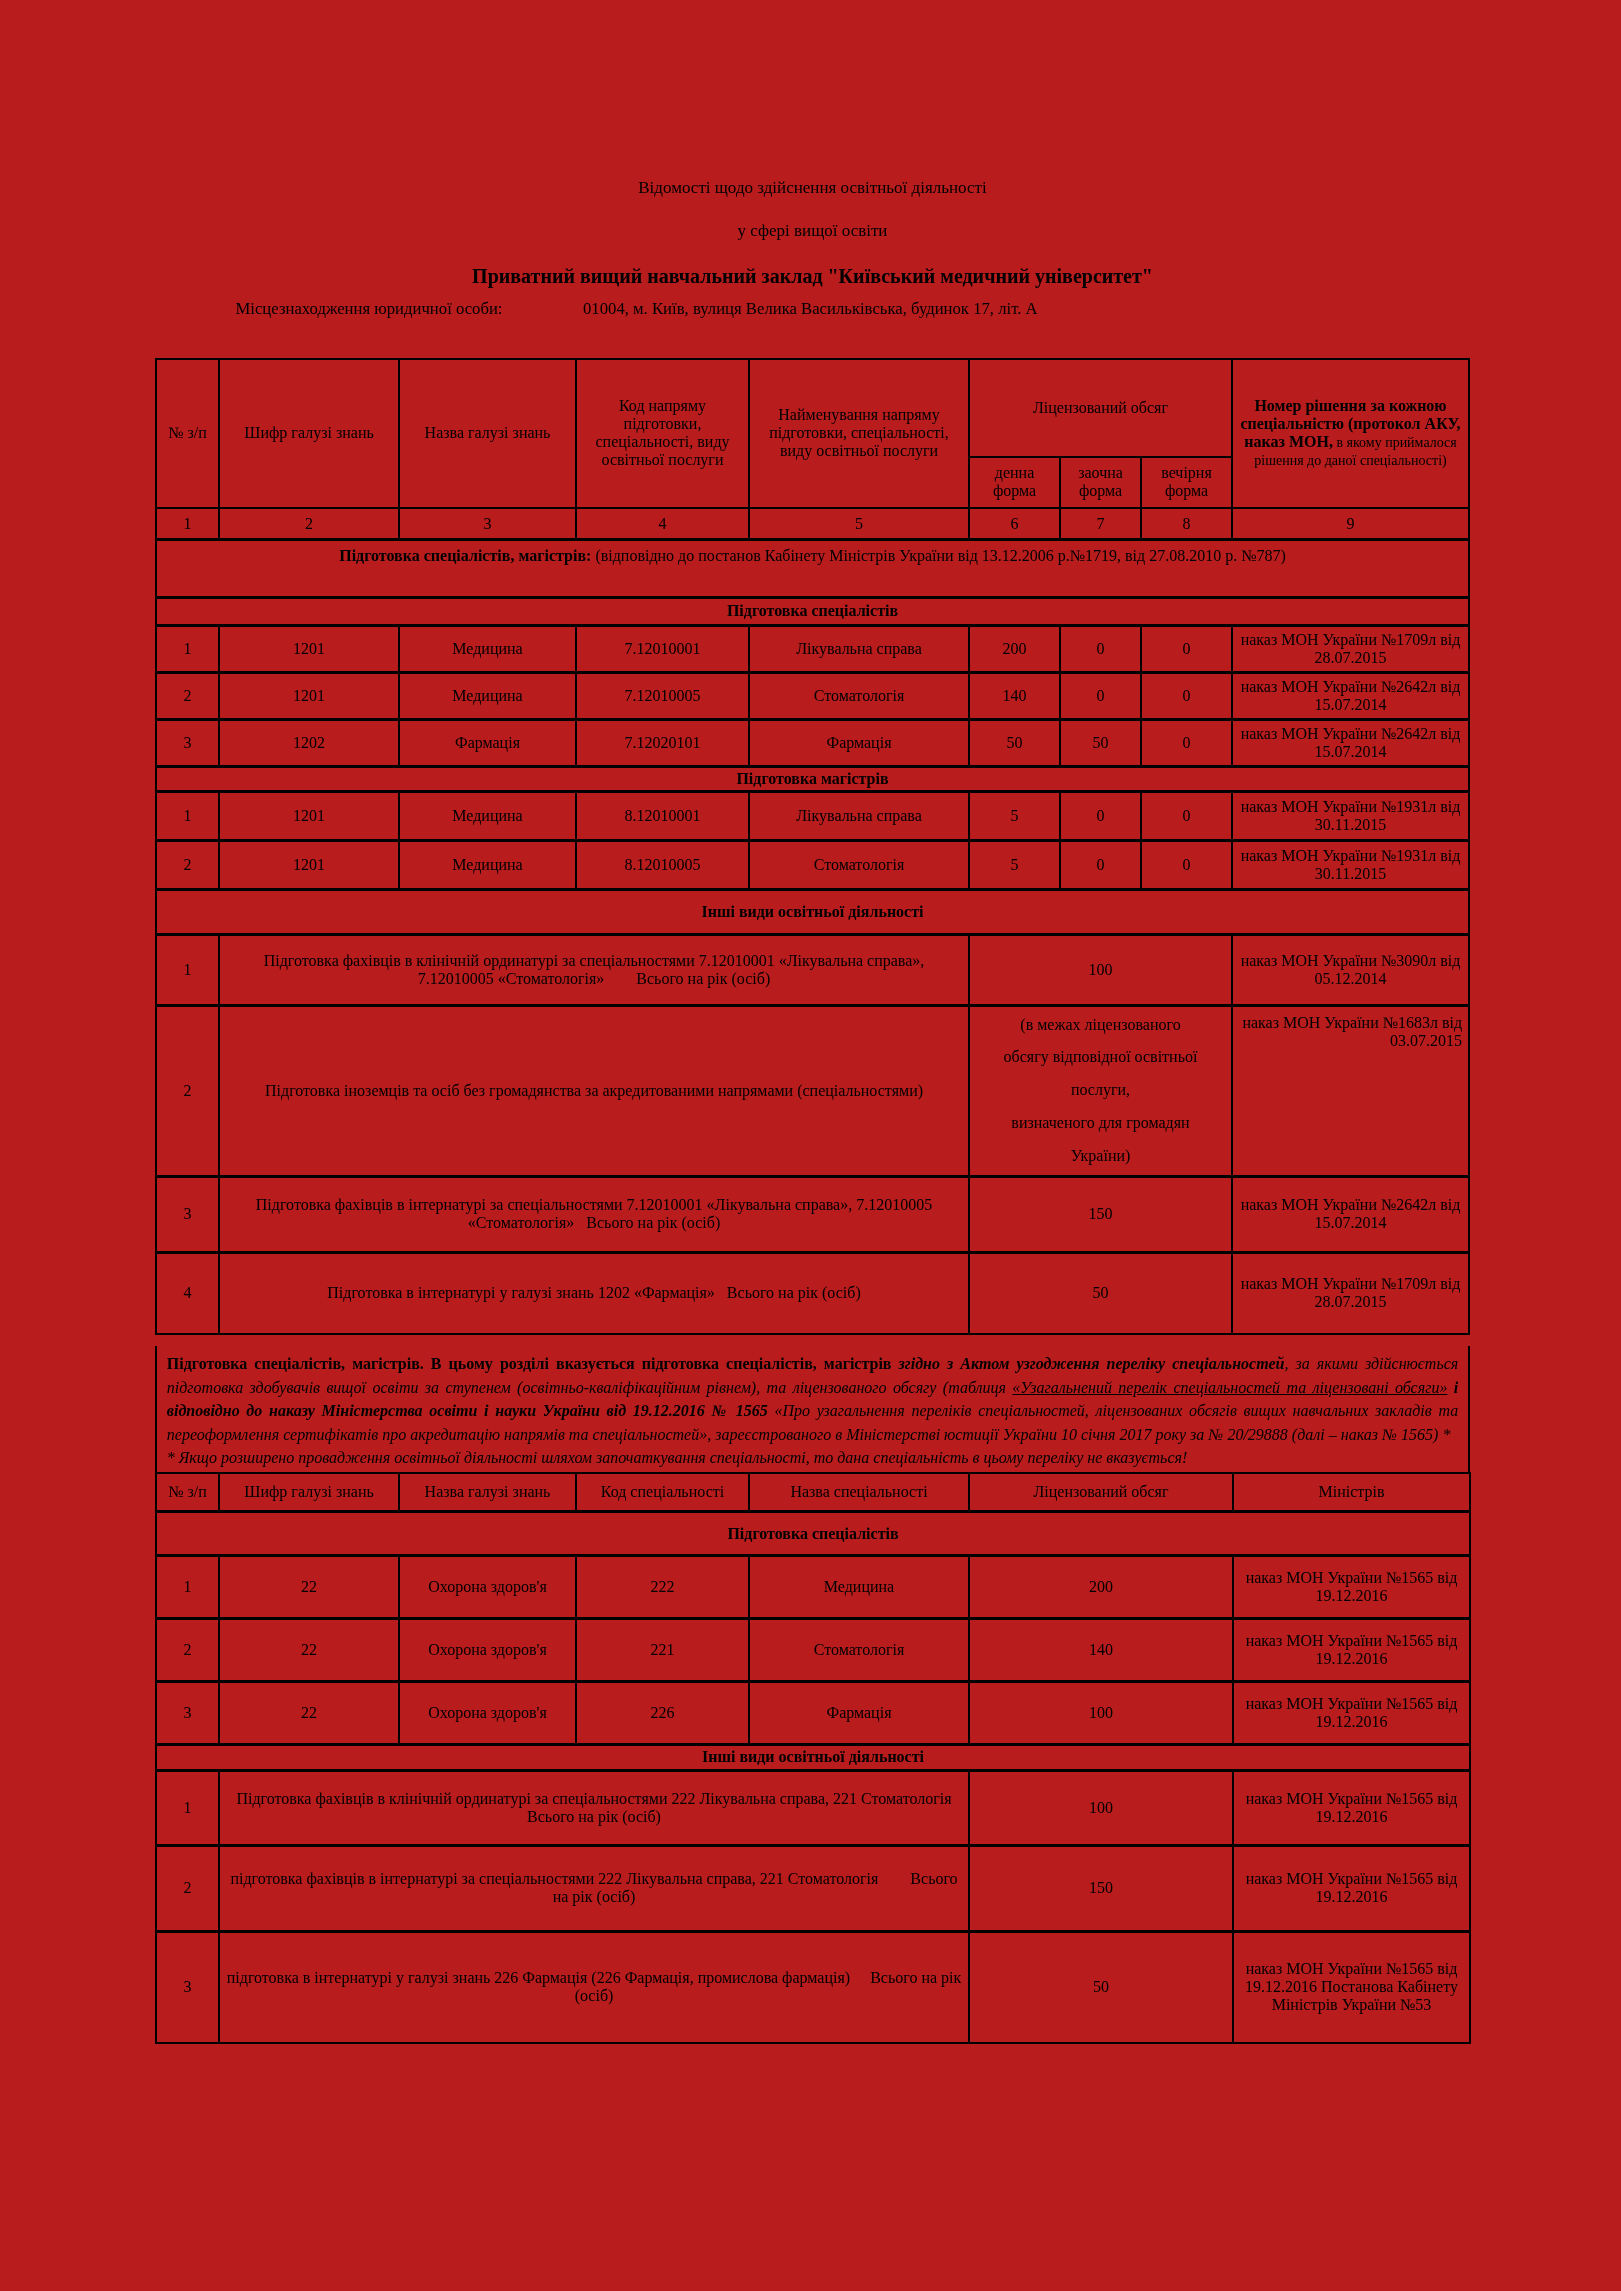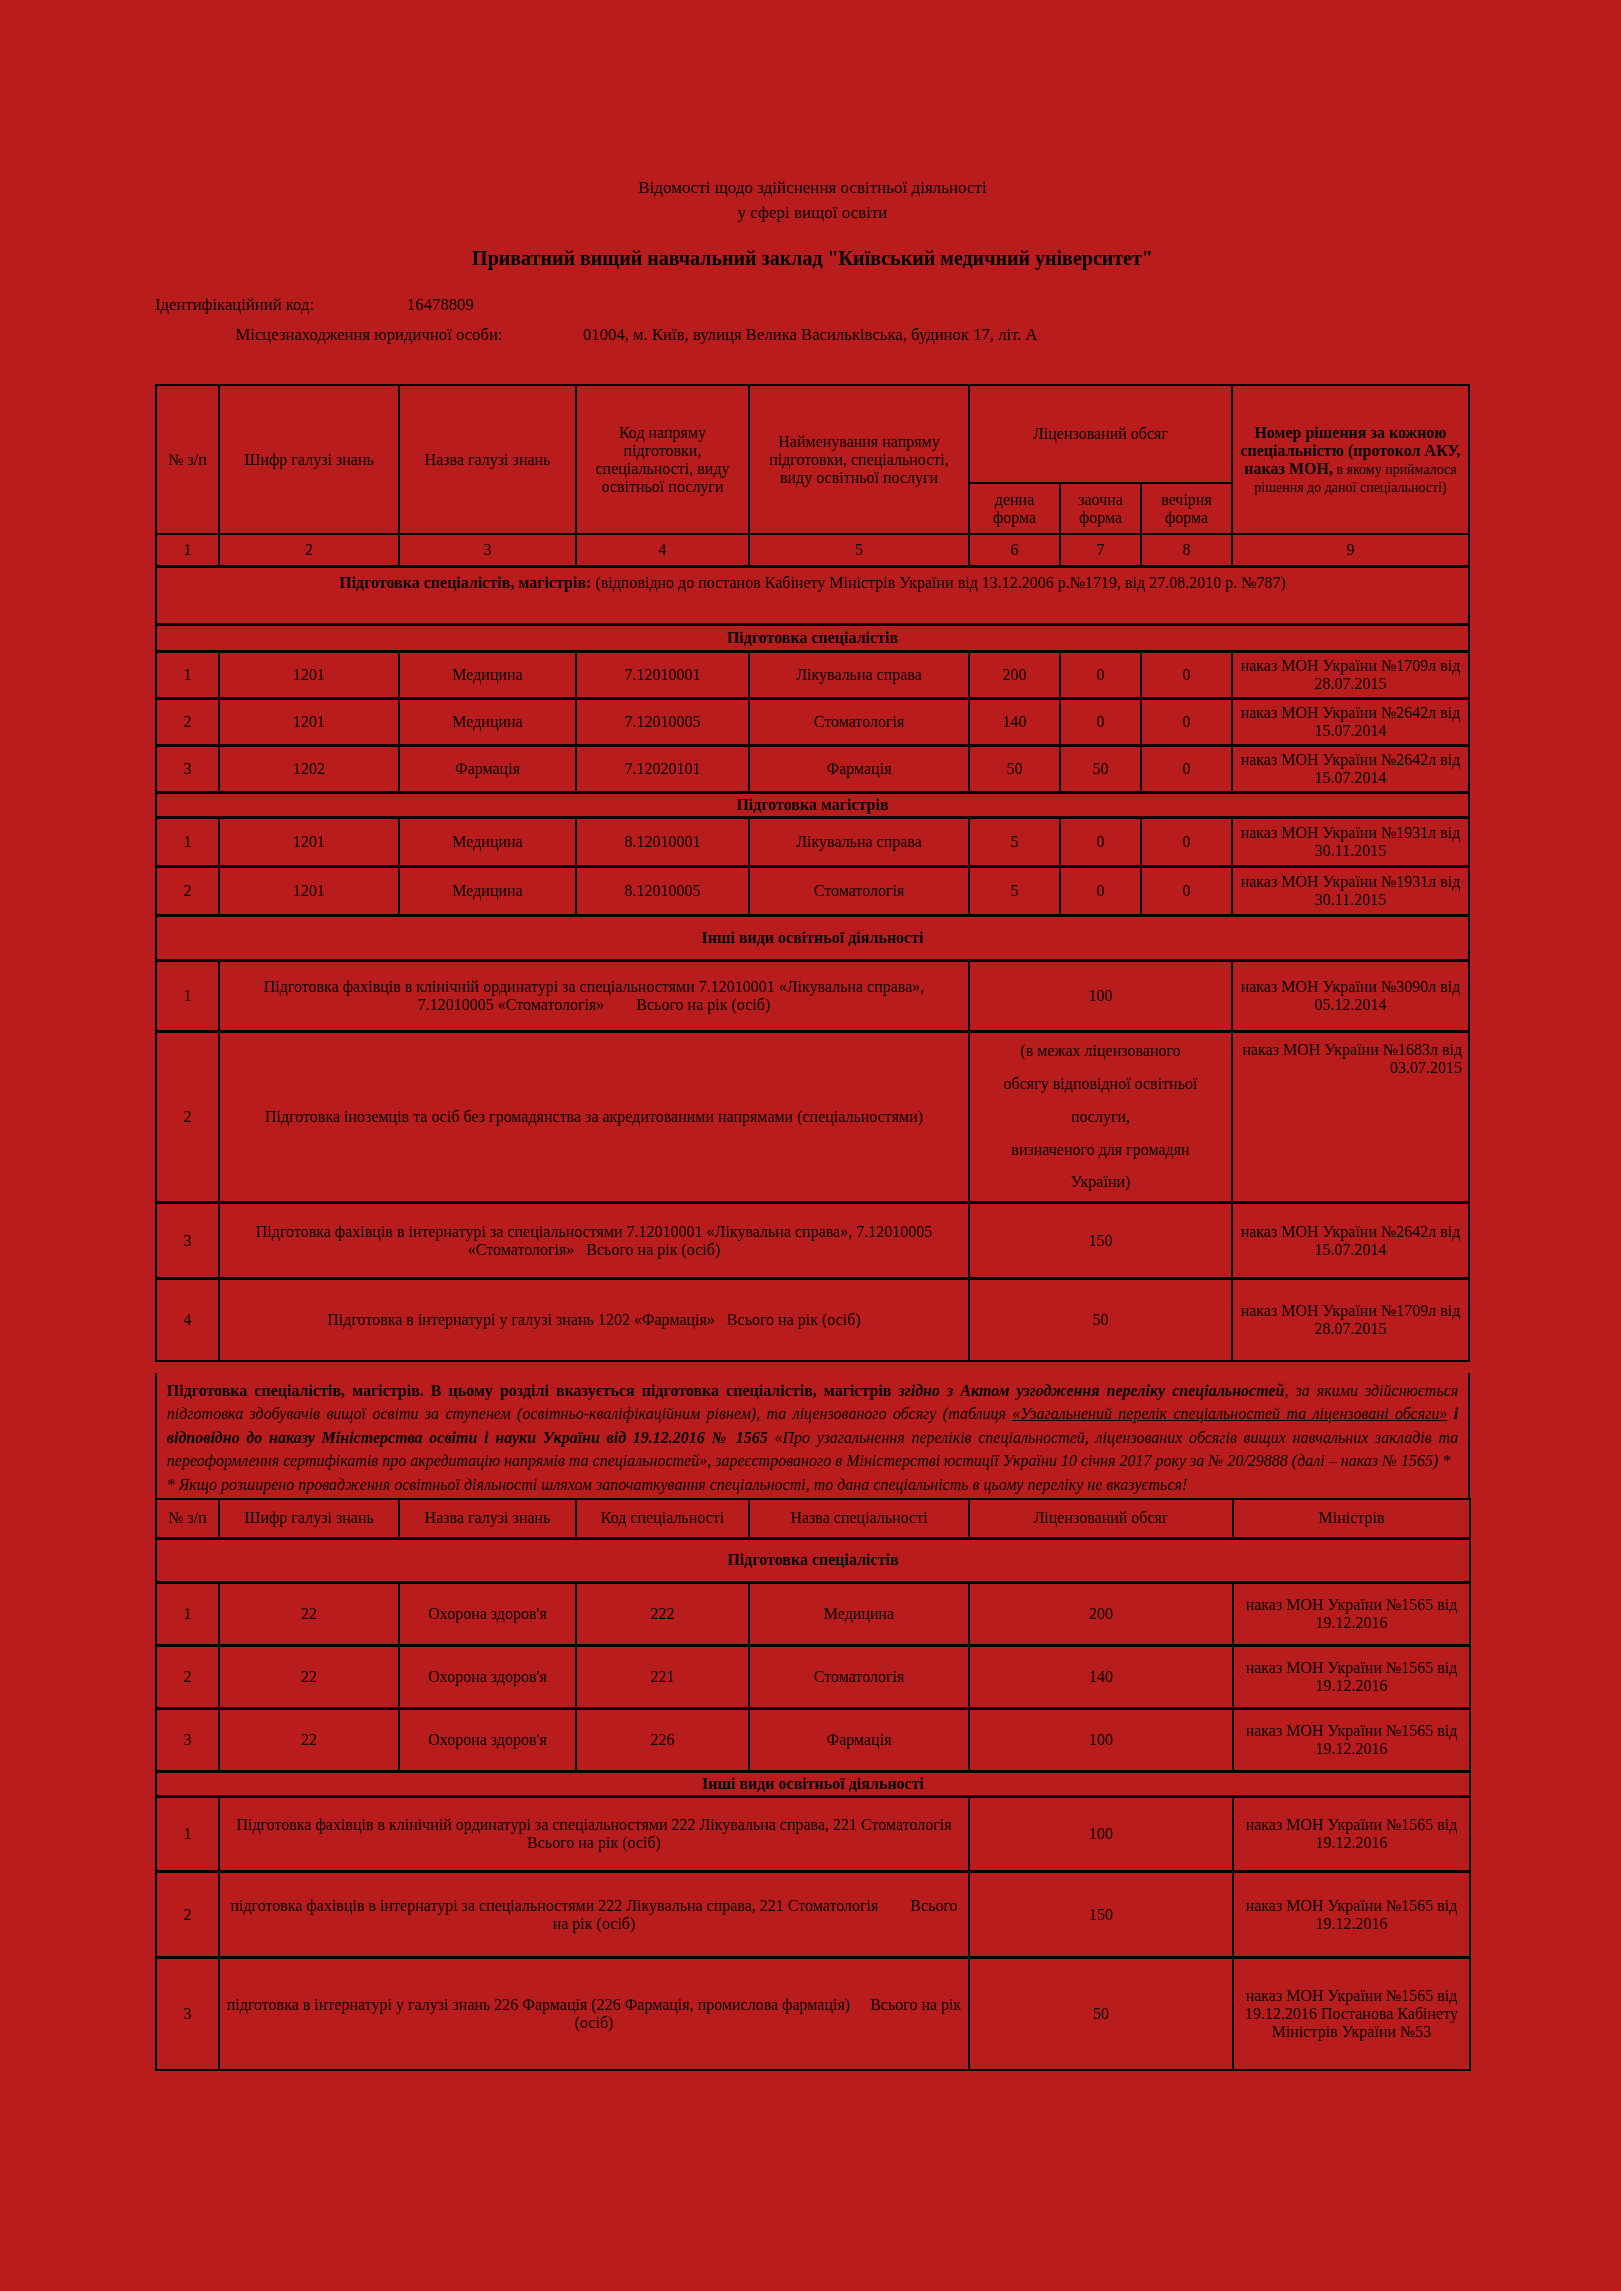--- a/index.html
+++ b/index.html
@@ -3,21 +3,21 @@
 <meta charset="utf-8">
 <style>
   * { margin:0; padding:0; box-sizing:border-box; }
   html,body { background:#888; }
   .page {
     width:1621px; height:2292px; background:#b91c1c; color:#000;
     font-family:"Liberation Serif", serif;
     position:relative; padding:178px 0 0 155px; overflow:hidden;
   }
   .doc-title { width:1315px; text-align:center; font-size:17px; }
-  .doc-title.second { margin-top:5px; }
+  .doc-title.second { margin-top:23px; }
   .univ { width:1315px; text-align:center; font-weight:bold; font-size:20px; margin-top:24px; }
   .info-row { font-size:16.7px; margin-top:24.5px; }
   .info-row.addr { margin-top:10.8px; }
   .info-label { display:inline-block; }
   .info-label.w1 { width:252px; }
   .info-label.w2 { width:428px;text-align:center; }
 
   table.t { border-collapse:collapse; table-layout:fixed; width:1315px; border:2.9px solid #000; }
   table.t1 { margin-top:39px; }
   table.t td { border:2px solid #000; text-align:center; vertical-align:middle;
@@ -52,23 +52,20 @@
 </style>
 </head>
 <body>
 
 <div class="page">
 
   <div class="doc-title">Відомості щодо здійснення освітньої діяльності</div>
   <div class="doc-title second">у сфері вищої освіти</div>
   <div class="univ">Приватний вищий навчальний заклад "Київський медичний університет"</div>
 
-  <div class="info-row">
-    <span class="info-label w1">Ідентифікаційний код:</span><span>16478809</span>
-  </div>
   <div class="info-row addr">
     <span class="info-label w2">Місцезнаходження юридичної особи:</span><span>01004, м. Київ, вулиця Велика Васильківська, будинок 17, літ. А</span>
   </div>
 
   <table class="t t1">
     <colgroup>
       <col style="width:63px">
         <col style="width:180px">
         <col style="width:177px">
       <col style="width:173px">

